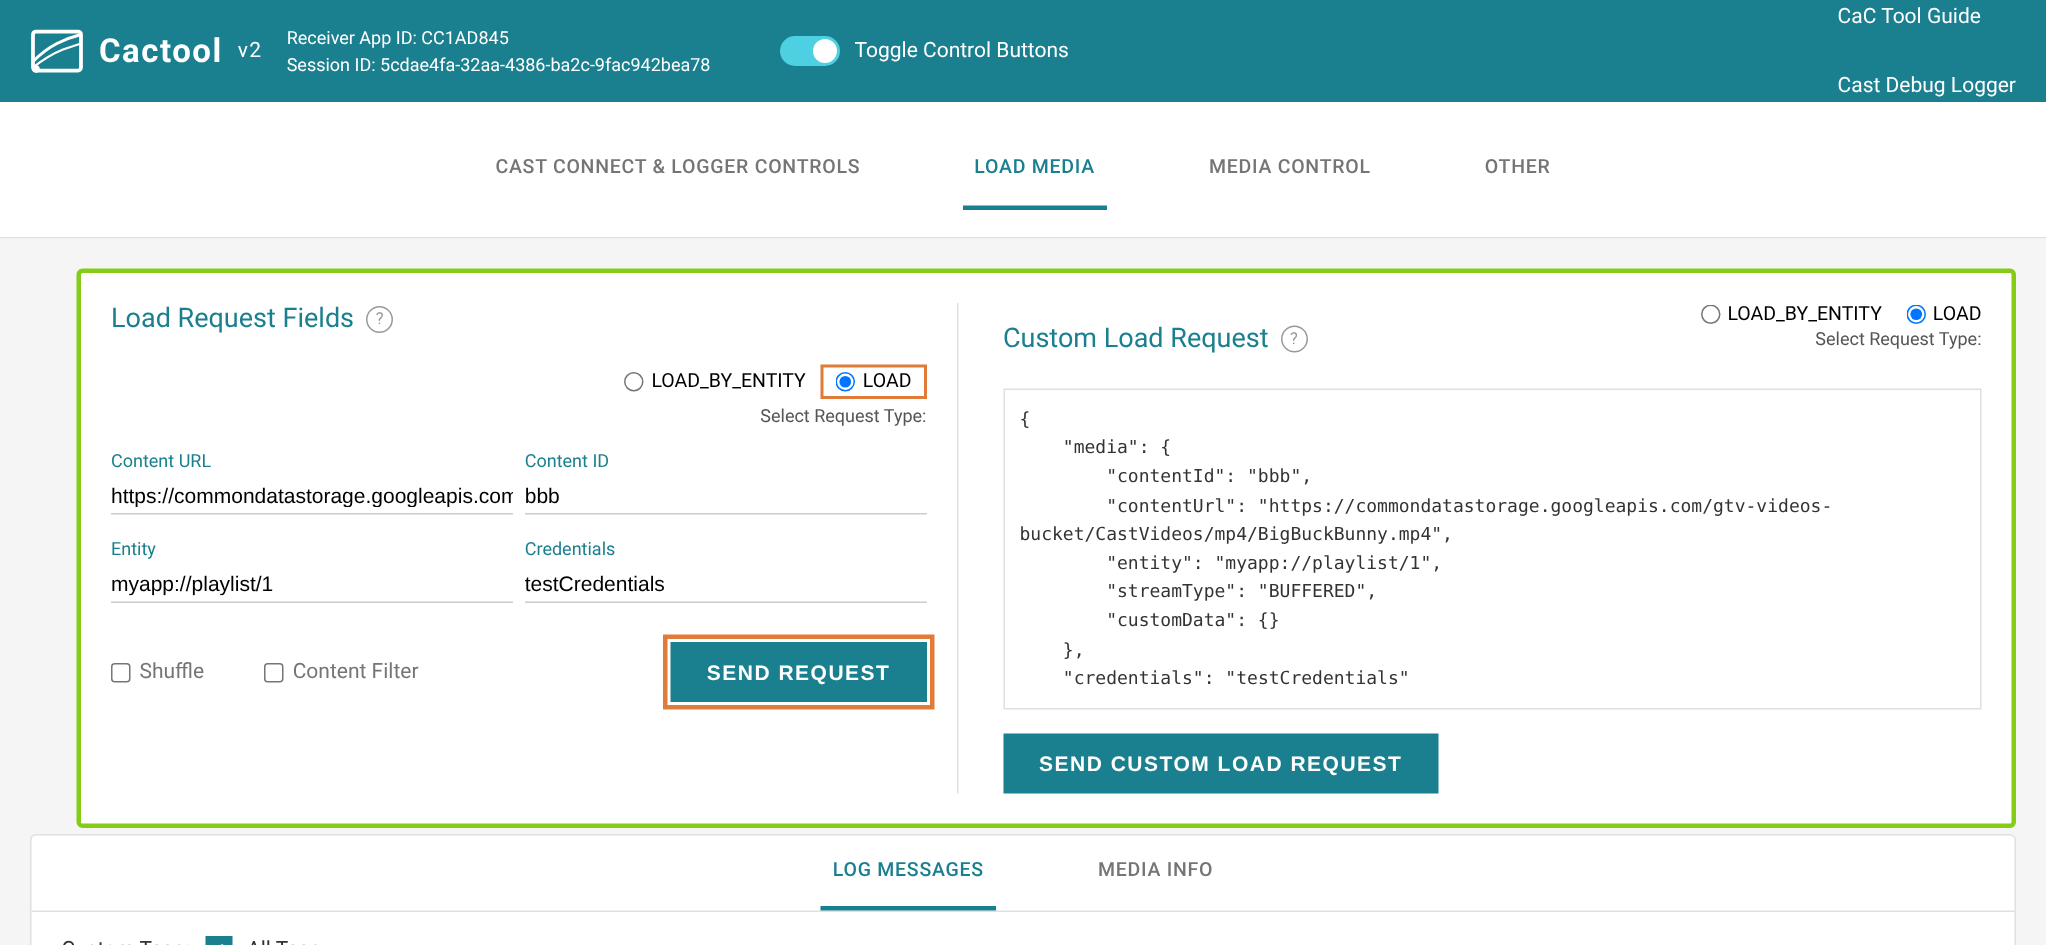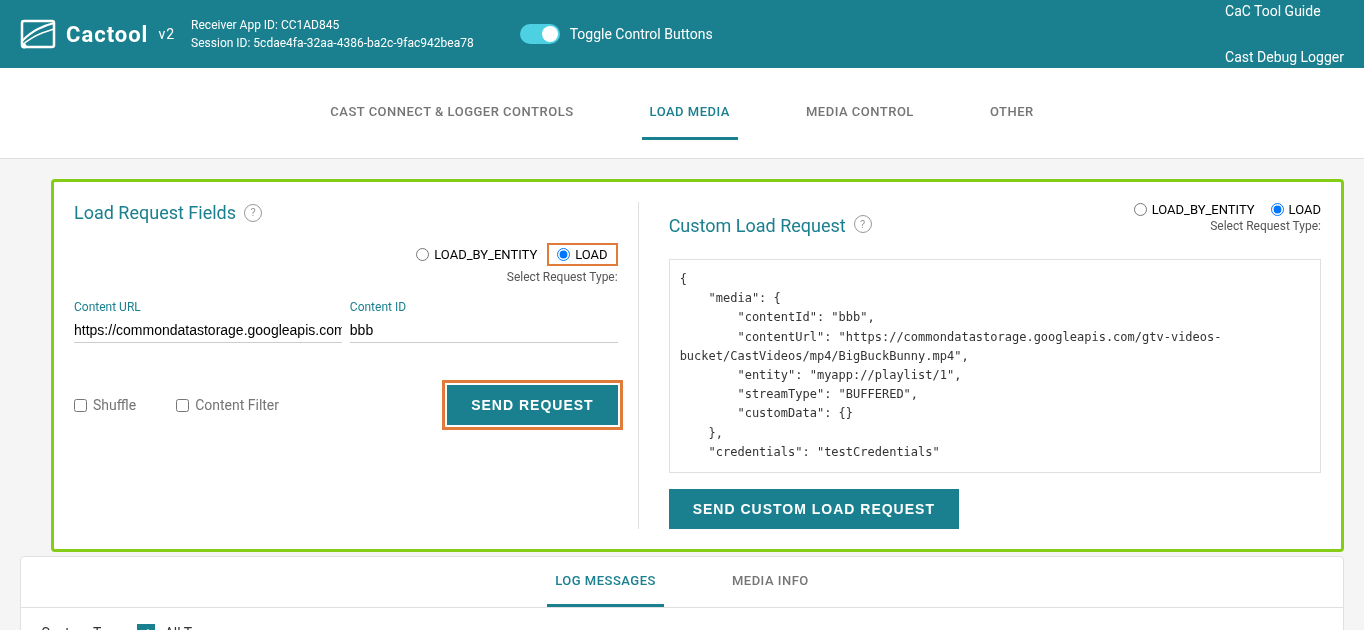--- a/index.html
+++ b/index.html
@@ -218,21 +218,21 @@
       padding-left: 10px;
     }
     .custom-load-header {
       display: flex;
       align-items: center;
       justify-content: space-between;
       margin-bottom: 10px;
     }
     .custom-load-title {
       display: flex;
-      align-items: flex-start;
+      align-items: center;
       gap: 8px;
       font-size: 18px;
       font-weight: 400;
       color: #1a7f8e;
     }
     .right-radio-selector {
       display: flex;
       flex-direction: column;
       align-items: flex-end;
     }
@@ -385,20 +385,28 @@
           <label class="form-label">Content URL</label>
           <input class="form-input" type="text" value="https://commondatastorage.googleapis.com/gtv-videos" style="">
         </div>
         <div class="form-field">
           <label class="form-label">Content ID</label>
           <input class="form-input" type="text" value="bbb" style="">
         </div>
       </div>
 
       <div class="form-row">
+        <div class="form-field">
+          <label class="form-label">Entity</label>
+          <input class="form-input" type="text" value="myapp://playlist/1" style="">
+        </div>
+        <div class="form-field">
+          <label class="form-label">Credentials</label>
+          <input class="form-input" type="text" value="testCredentials" style="">
+        </div>
       </div>
 
       <div style="display:flex; align-items:center; gap:0;">
         <div class="checkbox-row" style="flex:1;">
           <label class="checkbox-option">
             <input type="checkbox" style="">
             <span>Shuffle</span>
           </label>
           <label class="checkbox-option">
             <input type="checkbox" style="">

